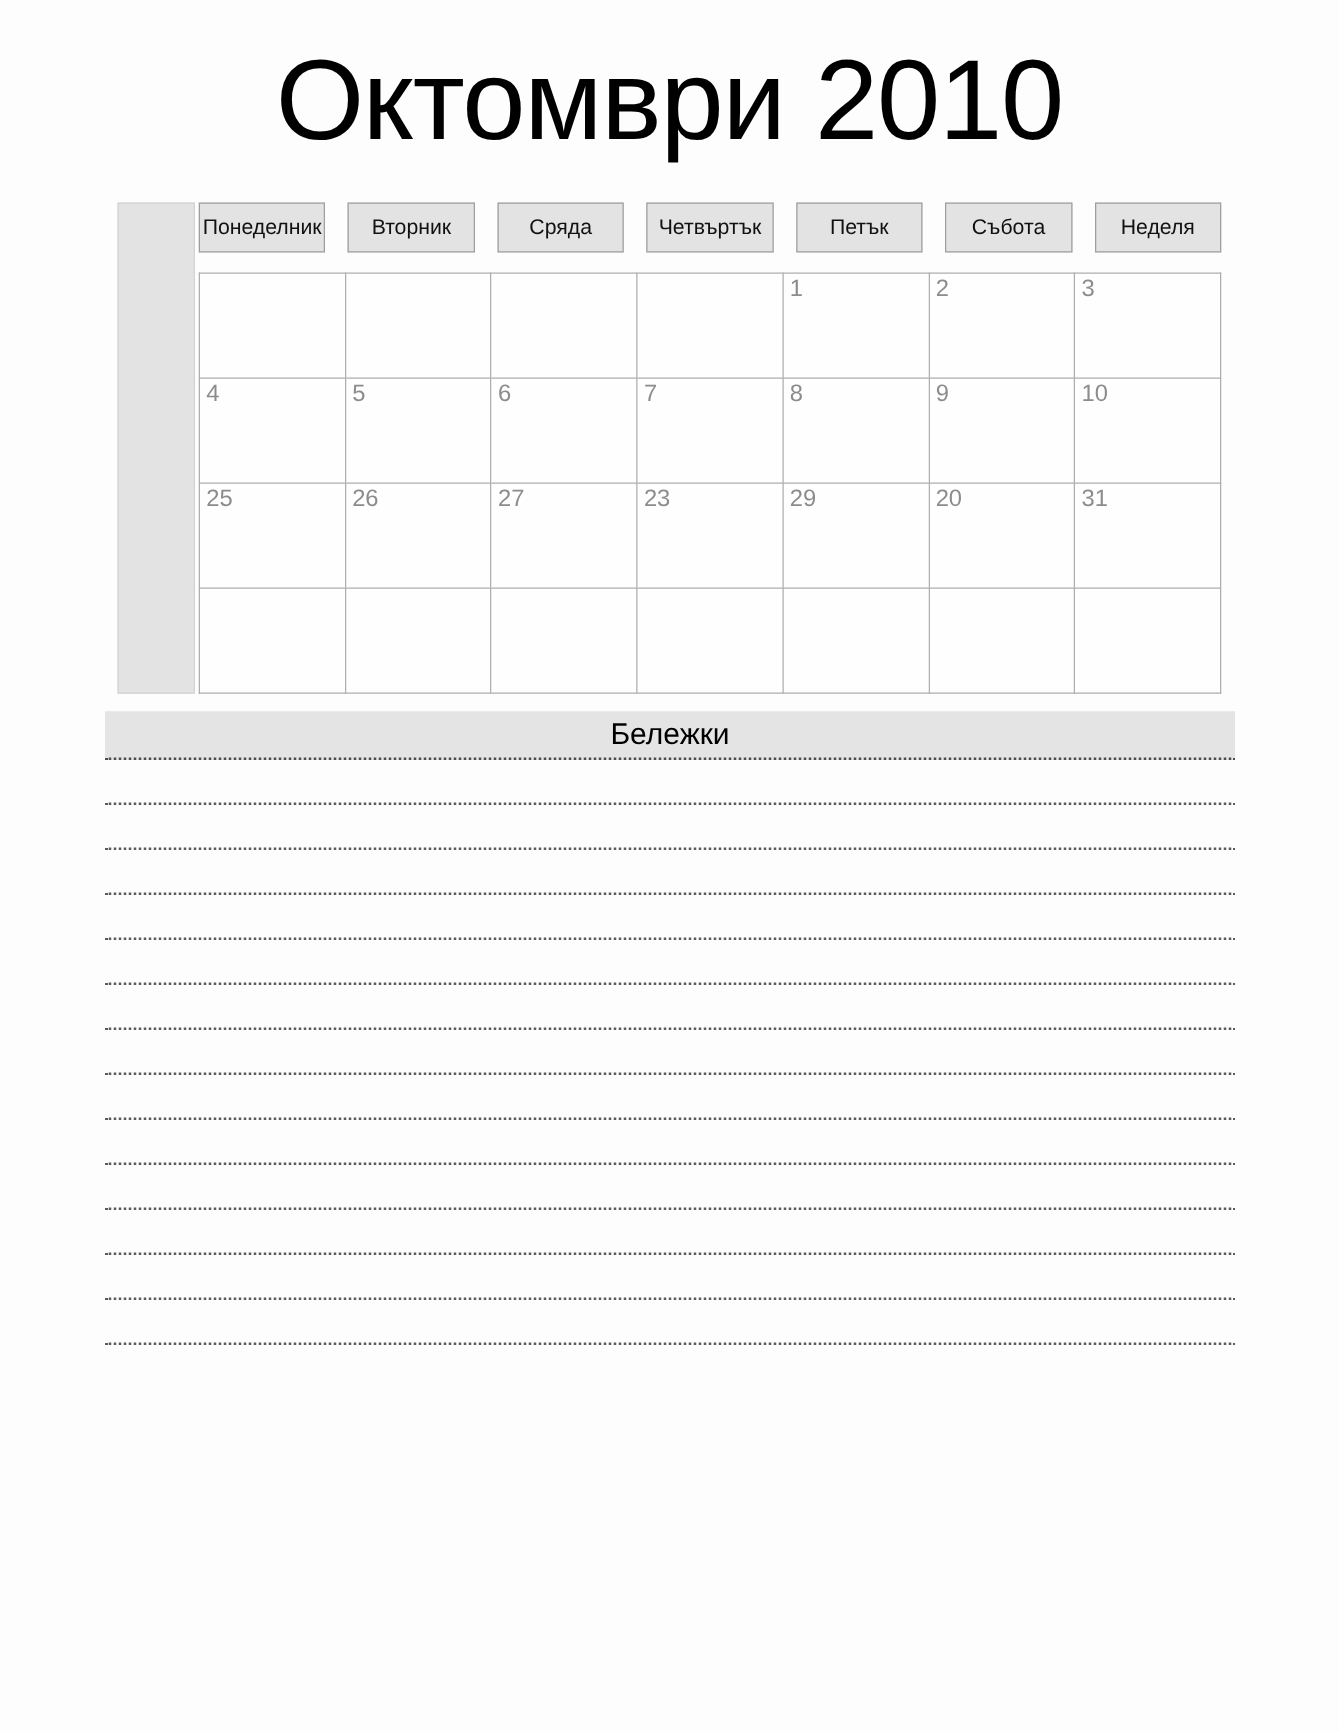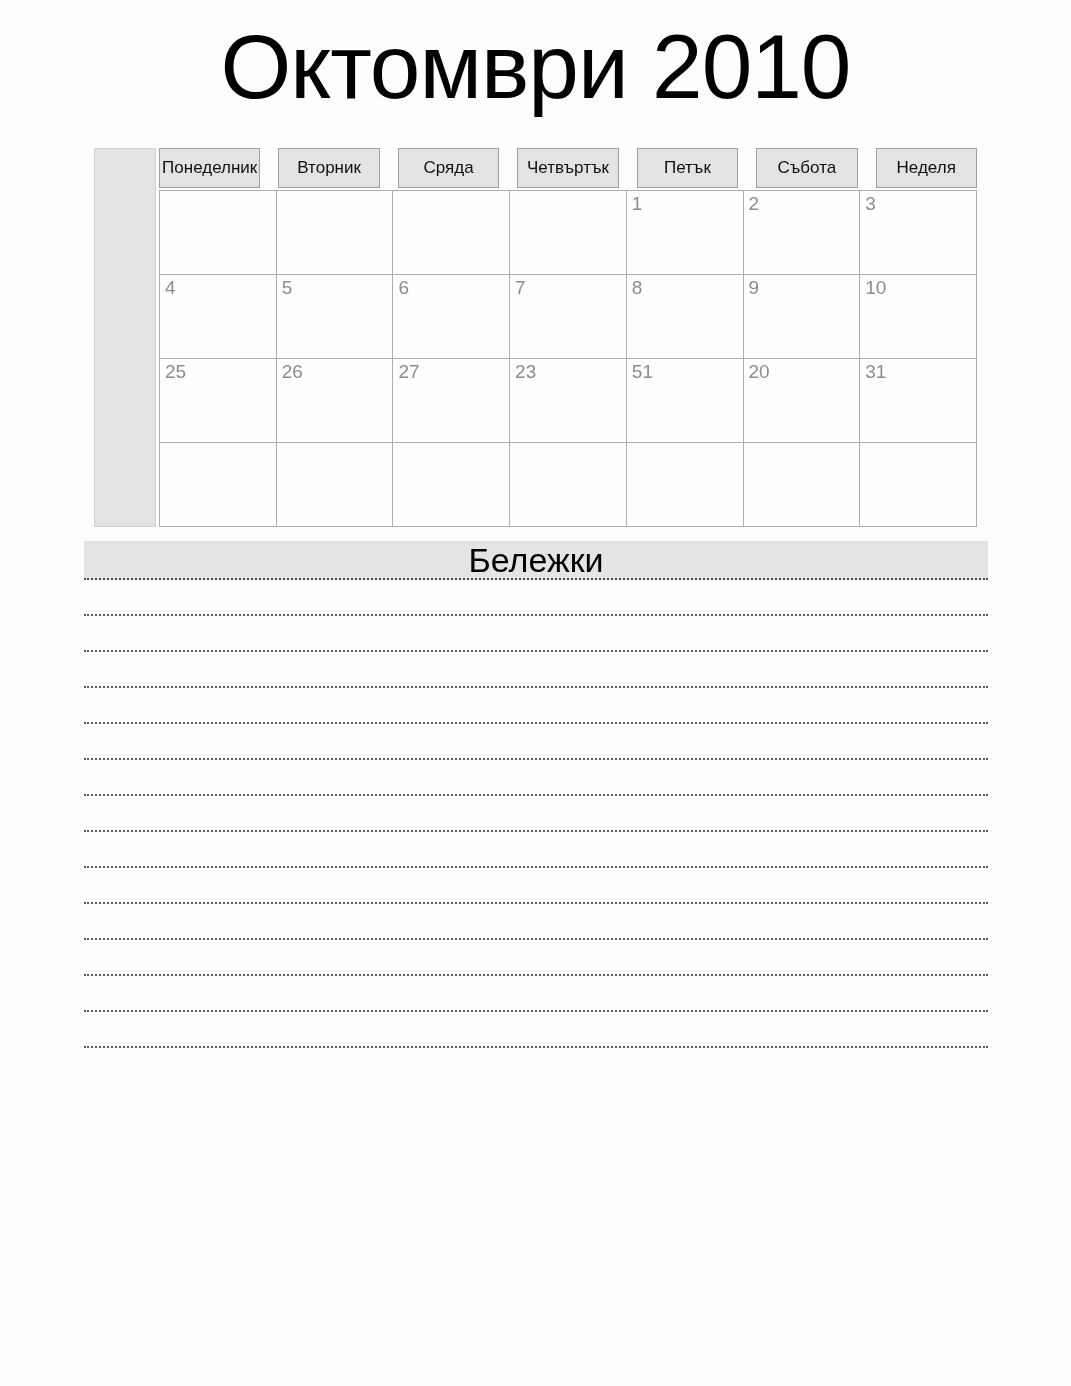--- a/index.html
+++ b/index.html
@@ -8,21 +8,21 @@
     position: relative;
     width: 1071px;
     height: 1386px;
     background: #fdfdfd;
     font-family: "Liberation Sans", sans-serif;
     overflow: hidden;
   }
   
   .title {
     margin: 0;
-    padding-top: 16px;
+    padding-top: 30px;
     text-align: center;
     font-size: 91px;
     font-weight: 400;
     line-height: 1.12;
     color: #000000;
     letter-spacing: -1px;
   }
   
   .calendar {
     display: flex;
@@ -33,21 +33,21 @@
   .side-strip {
     flex: none;
     width: 62px;
     background: #e3e3e3;
     border: 1px solid #d2d2d2;
   }
   .cal-main { flex: 1; min-width: 0; }
   .cal-header {
     display: flex;
     gap: 18px;
-    margin-bottom: 2px;
+    margin-bottom: 16px;
   }
   .cal-header .hcell {
     flex: 1;
     height: 40px;
     line-height: 38px;
     background: #e3e3e3;
     border: 1px solid #9e9e9e;
     text-align: center;
     font-size: 17px;
     color: #111111;
@@ -76,21 +76,21 @@
   }
   
   .notes { margin: 14px 0 0 84px; width: 904px; }
   .notes-band {
     height: 39px;
     background: #e4e4e4;
     border-bottom: 2px dotted #4d4d4d;
     text-align: center;
   }
   .notes-band .notes-title {
-    font-size: 34px;
+    font-size: 24px;
     line-height: 38px;
     color: #000000;
   }
   .note-line {
     height: 36px;
     border-bottom: 2px dotted #5a5a5a;
   }
 </style>
 </head>
 <body>
@@ -131,21 +131,21 @@
             <td>7</td>
             <td>8</td>
             <td>9</td>
             <td>10</td>
           </tr>
           <tr>
             <td>25</td>
             <td>26</td>
             <td>27</td>
             <td>23</td>
-            <td>51</td>
+            <td>29</td>
             <td>20</td>
             <td>31</td>
           </tr>
           <tr>
             <td></td>
             <td></td>
             <td></td>
             <td></td>
             <td></td>
             <td></td>

